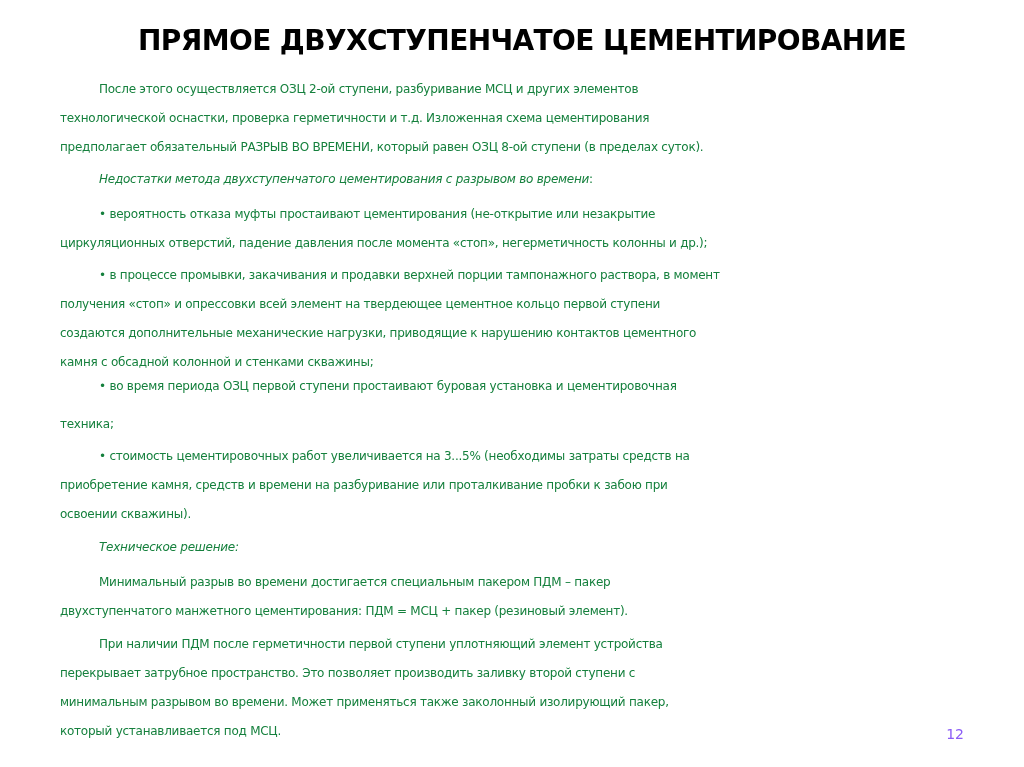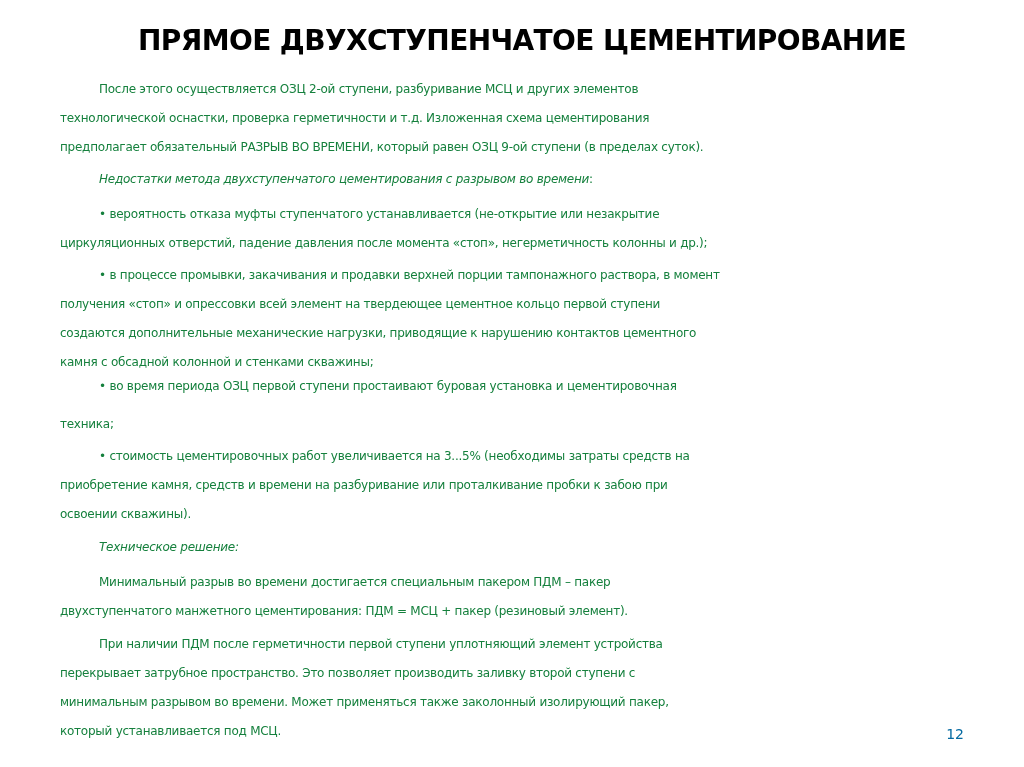--- a/index.html
+++ b/index.html
@@ -46,38 +46,38 @@
       font-family: "DejaVu Sans", sans-serif;
       letter-spacing: -0.25px;
     }
     .indent { left: 99px; }
     .bi { font-weight: normal; font-style: italic; }
     .page-num {
       position: absolute;
       right: 60px;
       top: 726px;
       font-size: 14px;
-      color: #0369a1;
+      color: #8b5cf6;
       font-family: "DejaVu Sans", sans-serif;
     }
   </style>
 </head>
 <body>
 
 <div class="slide">
   <h1 class="title">ПРЯМОЕ ДВУХСТУПЕНЧАТОЕ ЦЕМЕНТИРОВАНИЕ</h1>
 
   <div>
     <div class="line indent" style="top:79px">После этого осуществляется ОЗЦ 2-ой ступени, разбуривание МСЦ и других элементов</div>
     <div class="line" style="top:108px">технологической оснастки, проверка герметичности и т.д. Изложенная схема цементирования</div>
-    <div class="line" style="top:137px">предполагает обязательный РАЗРЫВ ВО ВРЕМЕНИ, который равен ОЗЦ 9-ой ступени (в пределах суток).</div>
+    <div class="line" style="top:137px">предполагает обязательный РАЗРЫВ ВО ВРЕМЕНИ, который равен ОЗЦ 8-ой ступени (в пределах суток).</div>
 
     <div class="line indent" style="top:169px"><span class="bi">Недостатки метода двухступенчатого цементирования с разрывом во времени</span><span>:</span></div>
 
-    <div class="line indent" style="top:204px">• вероятность отказа муфты ступенчатого устанавливается (не-открытие или незакрытие</div>
+    <div class="line indent" style="top:204px">• вероятность отказа муфты простаивают цементирования (не-открытие или незакрытие</div>
     <div class="line" style="top:233px">циркуляционных отверстий, падение давления после момента «стоп», негерметичность колонны и др.);</div>
 
     <div class="line indent" style="top:265px">• в процессе промывки, закачивания и продавки верхней порции тампонажного раствора, в момент</div>
     <div class="line" style="top:294px">получения «стоп» и опрессовки всей элемент на твердеющее цементное кольцо первой ступени</div>
     <div class="line" style="top:323px">создаются дополнительные механические нагрузки, приводящие к нарушению контактов цементного</div>
     <div class="line" style="top:352px">камня с обсадной колонной и стенками скважины;</div>
 
     <div class="line indent" style="top:376px">• во время периода ОЗЦ первой ступени простаивают буровая установка и цементировочная</div>
     <div class="line" style="top:414px">техника;</div>
 

